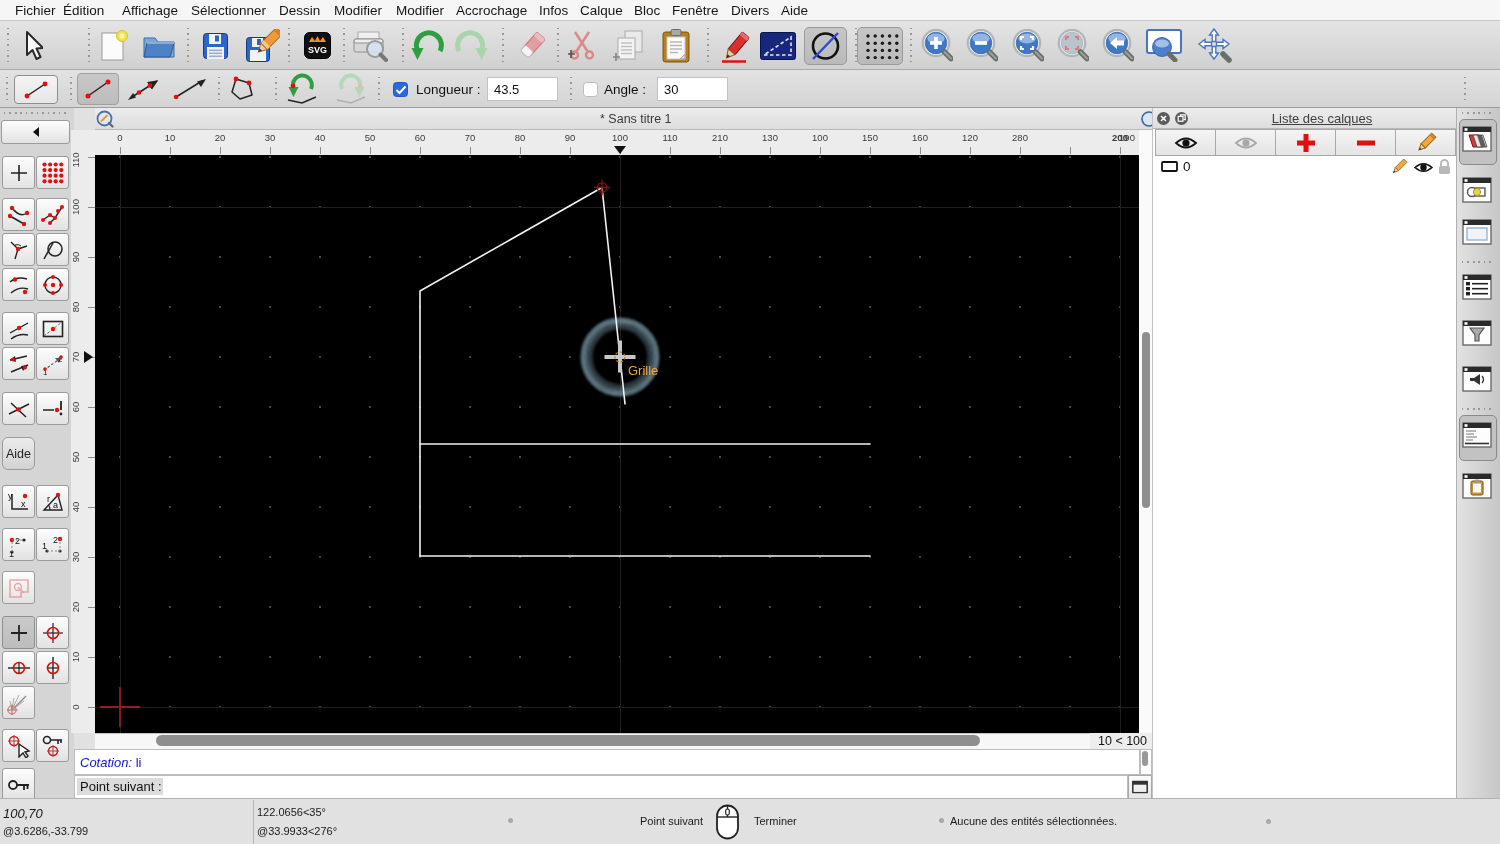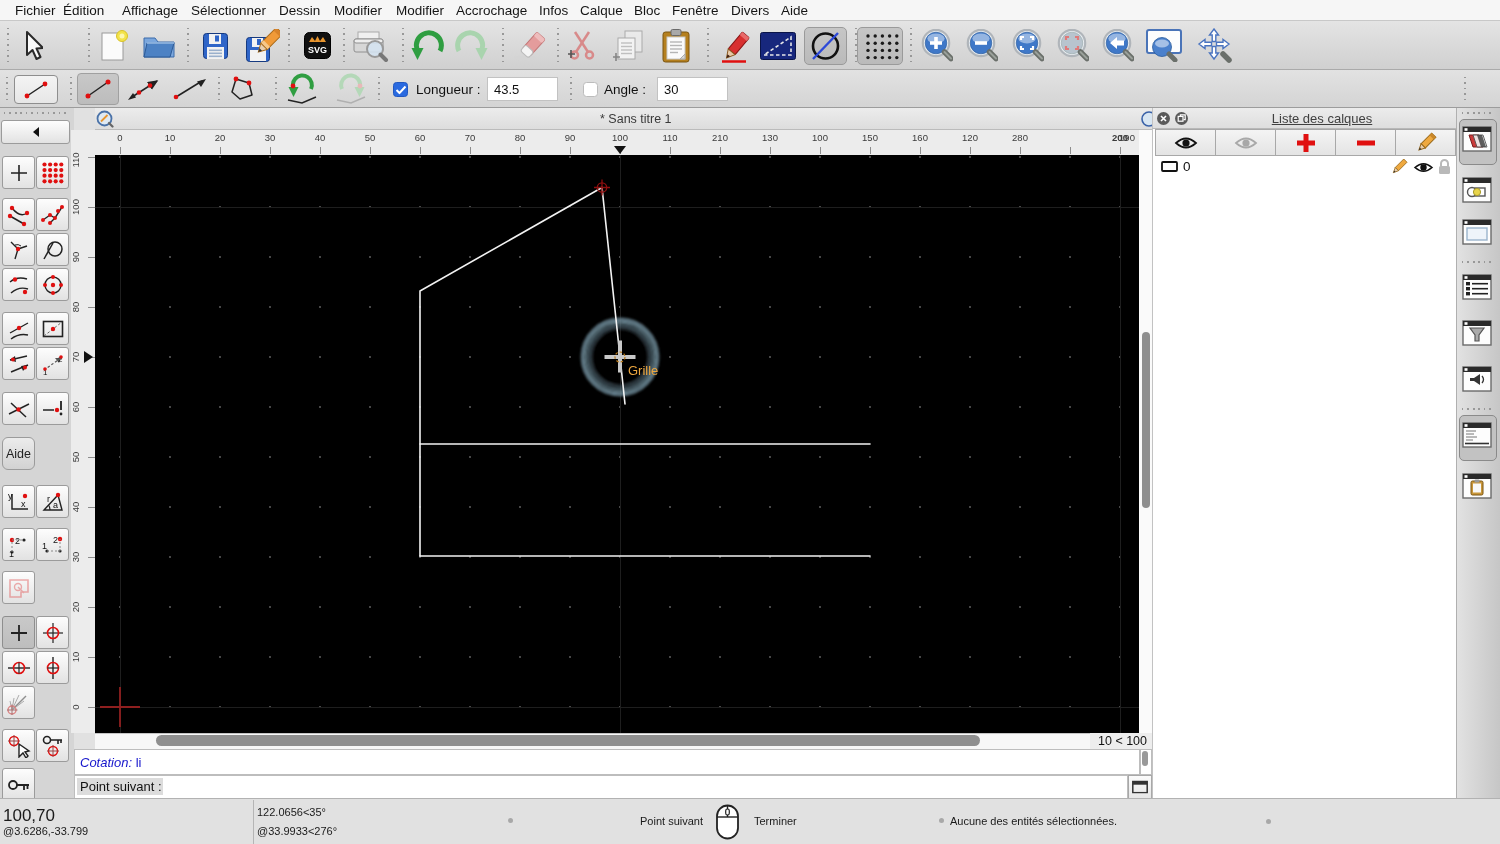--- a/index.html
+++ b/index.html
@@ -840,21 +840,21 @@
     <rect x="1" y="1" width="28" height="24" fill="#fdfdfd" stroke="#6a6a6a" stroke-width="1.4"></rect>
     <rect x="1" y="1" width="28" height="5" fill="#2a2a2a"></rect>
     <rect x="2.5" y="2.2" width="3" height="2.6" fill="#fff"></rect>
     <rect x="9" y="8" width="12" height="14" rx="1.5" fill="#c9973a" stroke="#7a5410"></rect>
     <rect x="12.5" y="6.5" width="5" height="3" rx="1" fill="#999"></rect>
     <rect x="11" y="10.5" width="8" height="9" fill="#f8f8f8"></rect>
   </svg>
 <div class="a hdots" style="left:1462px;top:261px;width:32px;height:2px;"></div>
 <div class="a hdots" style="left:1462px;top:408px;width:32px;height:2px;"></div>
 <div class="a" style="left:0px;top:798px;width:1500px;height:46px;background:#e1e1e1;border-top:1px solid #b2b2b2;"></div>
-<div class="a" style="left:3px;top:806px;font-size:17px;color:#1a1a1a;white-space:nowrap;">100,70</div>
+<div class="a" style="left:3px;top:806px;font-size:13px;color:#1a1a1a;white-space:nowrap;font-style:italic;">100,70</div>
 <div class="a" style="left:3px;top:825px;font-size:11px;color:#1a1a1a;white-space:nowrap;">@3.6286,-33.799</div>
 <div class="a" style="left:253px;top:800px;width:1px;height:44px;background:#b5b5b5;"></div>
 <div class="a" style="left:257px;top:806px;font-size:11px;color:#1a1a1a;white-space:nowrap;">122.0656&lt;35°</div>
 <div class="a" style="left:257px;top:825px;font-size:11px;color:#1a1a1a;white-space:nowrap;">@33.9933&lt;276°</div>
 <div class="a" style="left:508px;top:818px;width:5px;height:5px;border-radius:50%;background:#a8a8a8;"></div>
 <div class="a" style="left:640px;top:815px;font-size:11px;color:#1a1a1a;white-space:nowrap;">Point suivant</div>
 <svg class="a" style="left:714px;top:804px;" width="27" height="36" viewBox="0 0 27 36">
     <rect x="3" y="1.5" width="21" height="33" rx="10.5" fill="#fff" stroke="#222" stroke-width="1.8"></rect>
     <line x1="13.5" y1="1.5" x2="13.5" y2="13" stroke="#222" stroke-width="1.4"></line>
     <line x1="3" y1="13" x2="24" y2="13" stroke="#222" stroke-width="1.4"></line>

